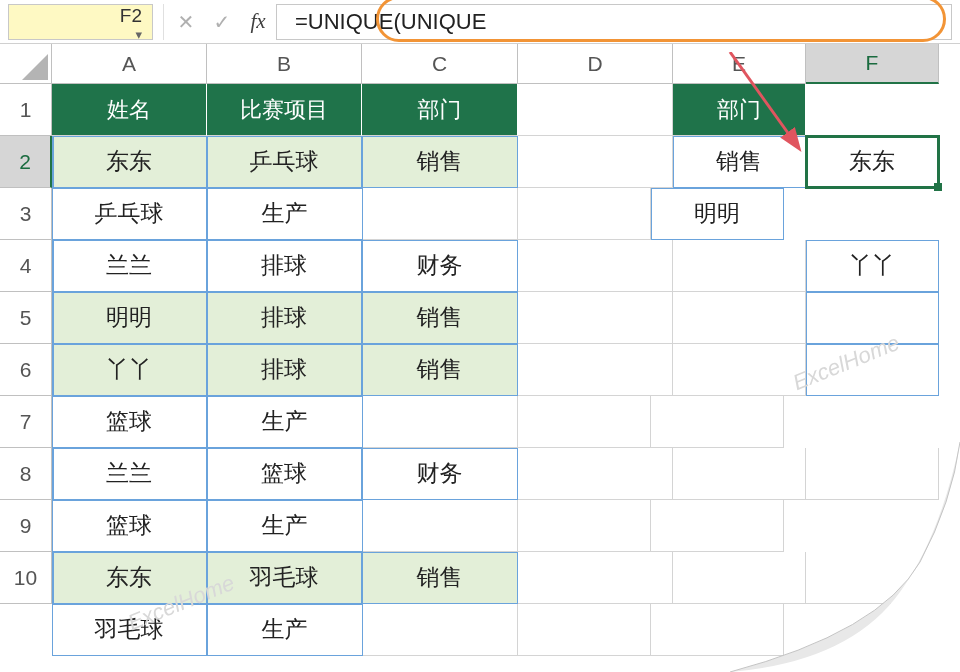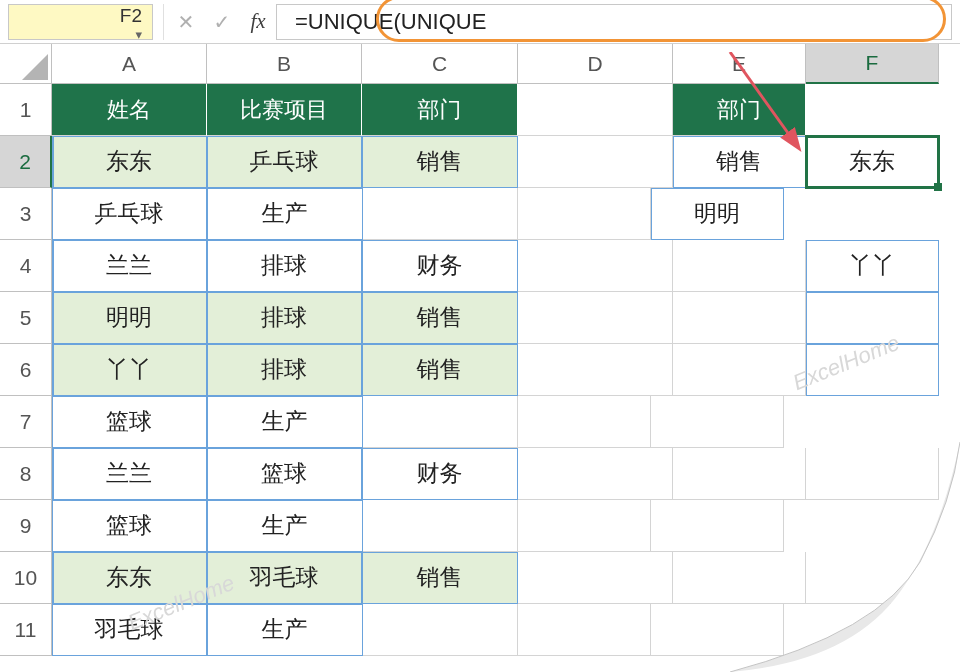--- a/index.html
+++ b/index.html
@@ -231,21 +231,20 @@
         <div class="rowhead">1</div>
         <div class="rowhead sel">2</div>
         <div class="rowhead">3</div>
         <div class="rowhead">4</div>
         <div class="rowhead">5</div>
         <div class="rowhead">6</div>
         <div class="rowhead">7</div>
         <div class="rowhead">8</div>
         <div class="rowhead">9</div>
         <div class="rowhead">10</div>
-        <div class="rowhead">11</div>
       </div>
   </div>
   <div class="cols">
     <div class="colheads" id="colheads">
         <div class="colhead c-A">A</div>
         <div class="colhead c-B">B</div>
         <div class="colhead c-C">C</div>
         <div class="colhead c-D">D</div>
         <div class="colhead c-E">E</div>
         <div class="colhead c-F sel">F</div>

